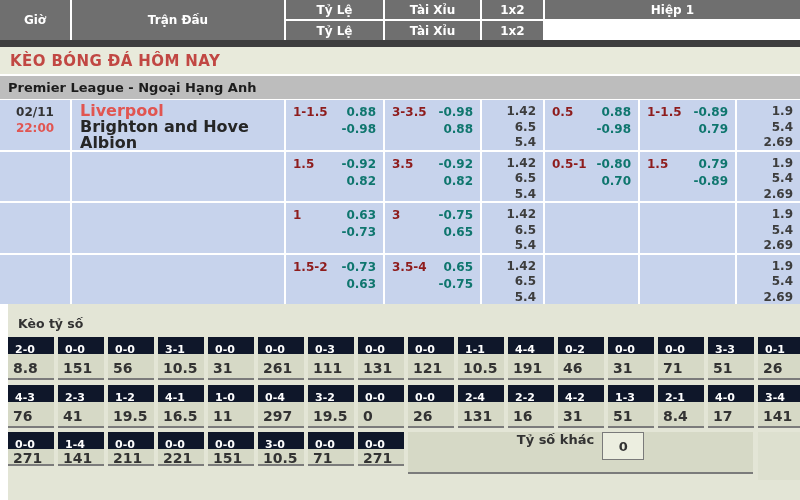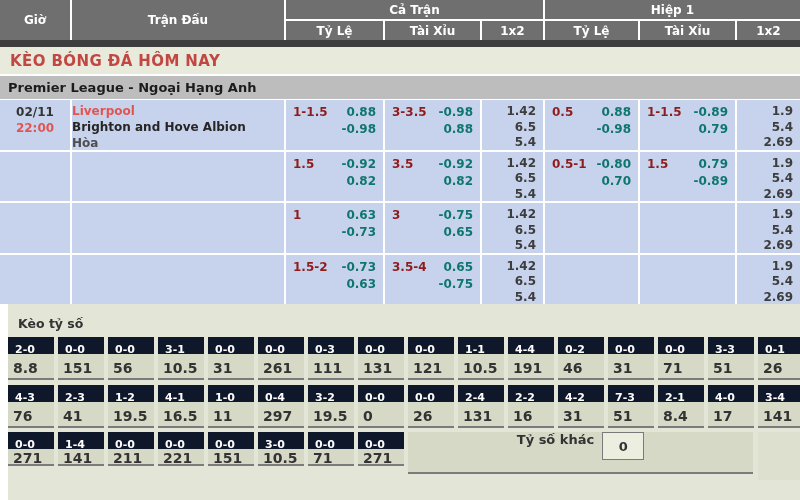--- a/index.html
+++ b/index.html
@@ -23,21 +23,21 @@
               display:flex;align-items:center;padding-left:8px;margin-top:2px;}
 
   
   #odds-grid{margin-top:1px;}
   .orow{display:grid;grid-template-columns:70px 212px 97px 95px 61px 93px 95px 63px;
         gap:2px;height:49.5px;margin-bottom:2px;background:#ffffff;}
   .cell{background:#c7d3ec;box-sizing:border-box;overflow:hidden;}
   .c-time{text-align:center;padding-top:4px;font-size:12px;}
   .c-time .date{color:#333333;line-height:16px;}
   .c-time .time{color:#e15551;line-height:16px;}
-  .c-match{padding:3px 0 0 0;font-size:12px;}
+  .c-match{padding:3px 0 0 8px;font-size:16px;}
   .c-match .home{color:#e15551;line-height:16px;}
   .c-match .away{color:#262626;line-height:16px;}
   .c-match .draw{color:#4e4e4e;line-height:16px;}
   .c-two{padding:4px 7px 0 7px;font-size:12px;}
   .oline{display:flex;justify-content:space-between;line-height:17px;}
   .hcv{color:#8e1c1c;}
   .odv{color:#0f766e;margin-left:auto;}
   .c-three{padding:4px 7px 0 0;font-size:12px;text-align:right;}
   .tline{color:#3d3d3d;line-height:15.5px;}
 
@@ -61,21 +61,20 @@
   .tail-cell{width:45px;height:48px;background:#dde0cf;flex:0 0 auto;}
 </style>
 </head>
 <body>
 
 <div id="app">
 
   <div class="hdr">
     <div class="hcell h-gio">Giờ</div>
     <div class="hcell h-match">Trận Đấu</div>
-    <div class="hcell h-ft">Cả Trận</div>
     <div class="hcell h-h1">Hiệp 1</div>
     <div class="hcell">Tỷ Lệ</div>
     <div class="hcell">Tài Xỉu</div>
     <div class="hcell">1x2</div>
     <div class="hcell">Tỷ Lệ</div>
     <div class="hcell">Tài Xỉu</div>
     <div class="hcell">1x2</div>
   </div>
 
   <div class="dark-strip"></div>
@@ -397,21 +396,21 @@
           </div><div class="score-cell">
             <div class="sc-box">2-4</div>
             <div class="sc-odds">131</div>
           </div><div class="score-cell">
             <div class="sc-box">2-2</div>
             <div class="sc-odds">16</div>
           </div><div class="score-cell">
             <div class="sc-box">4-2</div>
             <div class="sc-odds">31</div>
           </div><div class="score-cell">
-            <div class="sc-box">7-3</div>
+            <div class="sc-box">1-3</div>
             <div class="sc-odds">51</div>
           </div><div class="score-cell">
             <div class="sc-box">2-1</div>
             <div class="sc-odds">8.4</div>
           </div><div class="score-cell">
             <div class="sc-box">4-0</div>
             <div class="sc-odds">17</div>
           </div><div class="score-cell">
             <div class="sc-box">3-4</div>
             <div class="sc-odds">141</div>

